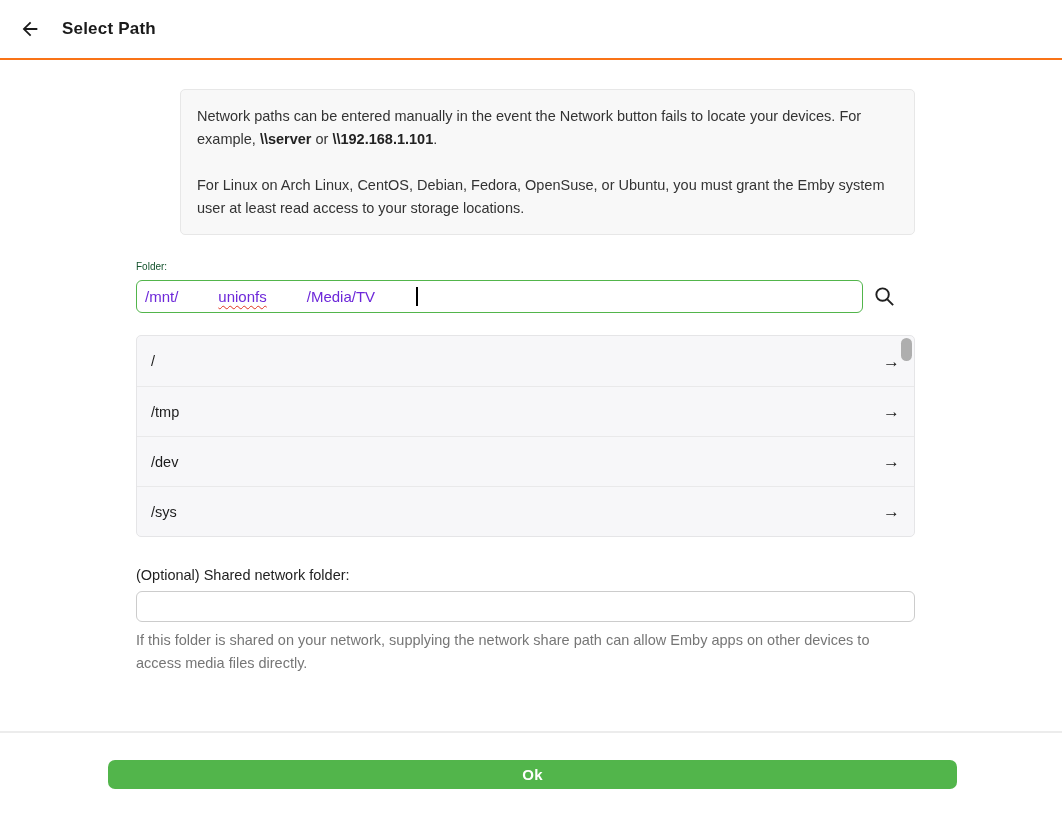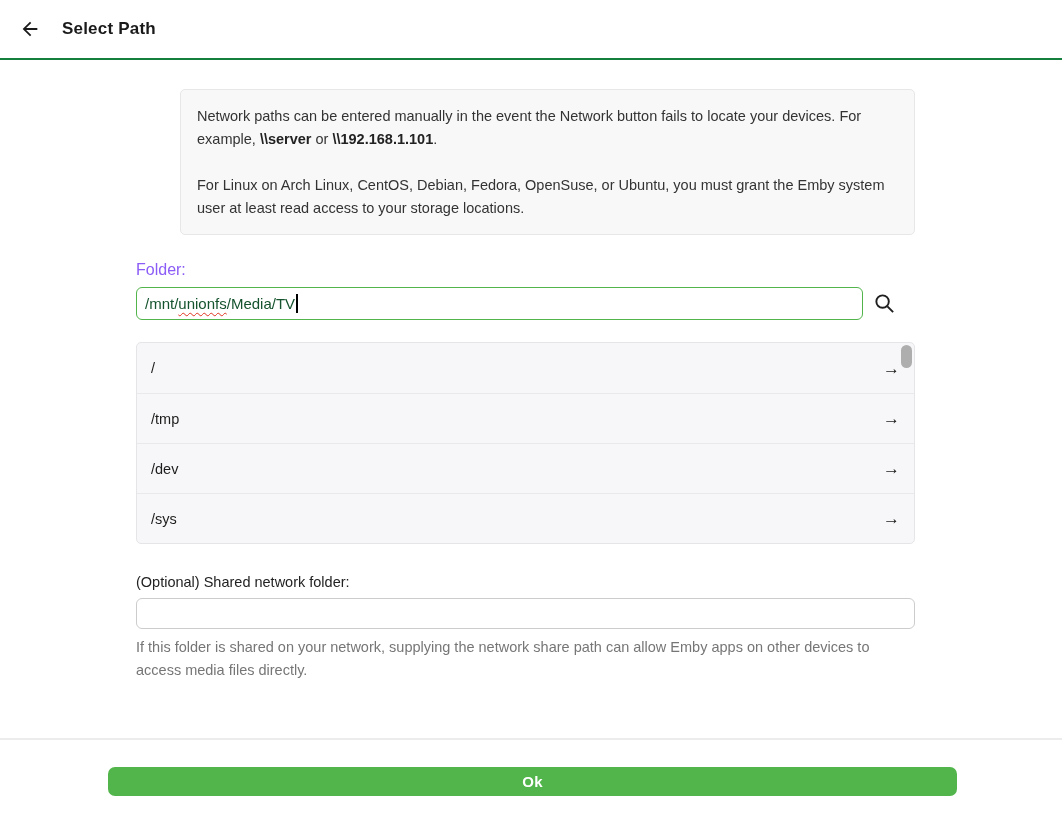--- a/index.html
+++ b/index.html
@@ -6,21 +6,21 @@
   html, body {
     width: 1062px; height: 828px;
     background: #ffffff;
     font-family: "Liberation Sans", sans-serif;
     color: #222;
     overflow: hidden;
   }
   
   .app-header {
     height: 60px;
-    border-bottom: 2px solid #15803d;
+    border-bottom: 2px solid #f97316;
     display: flex; align-items: center;
     padding: 0 0 1px 12px;
   }
   .back-btn {
     width: 36px; height: 36px;
     border: none; background: transparent;
     display: flex; align-items: center; justify-content: center;
     cursor: pointer; border-radius: 50%;
   }
   .back-btn svg { width: 22px; height: 22px; fill: #1a1a1a; }
@@ -37,32 +37,32 @@
     border: 1px solid #e7e7e7;
     border-radius: 5px;
     padding: 15px 16px 14px 16px;
     font-size: 14.5px; line-height: 23px; color: #333; margin-left: 44px;
   }
   .info-box p + p { margin-top: 23px; }
   .info-box b { color: #222; }
   
   .folder-label {
     margin-top: 26px;
-    font-size: 16px; color: #8b5cf6;
+    font-size: 10px; color: #14532d;
   }
   .folder-row { margin-top: 8px; display: flex; align-items: center; }
   .folder-input {
     width: 727px; height: 33px;
     border: 1px solid #52b54b;
     border-radius: 6px;
     background: #fff;
     display: flex; align-items: center;
     padding: 0 8px;
-    font-size: 15px; color: #14532d;
-    white-space: pre; cursor: text;
+    font-size: 15px; color: #6d28d9;
+    white-space: pre; cursor: text; gap: 40px;
   }
   .misspelled {
     text-decoration-line: underline;
     text-decoration-style: wavy;
     text-decoration-color: #e0331f;
     text-decoration-thickness: 1px;
     text-underline-offset: 3px;
   }
   .caret {
     display: inline-block;

